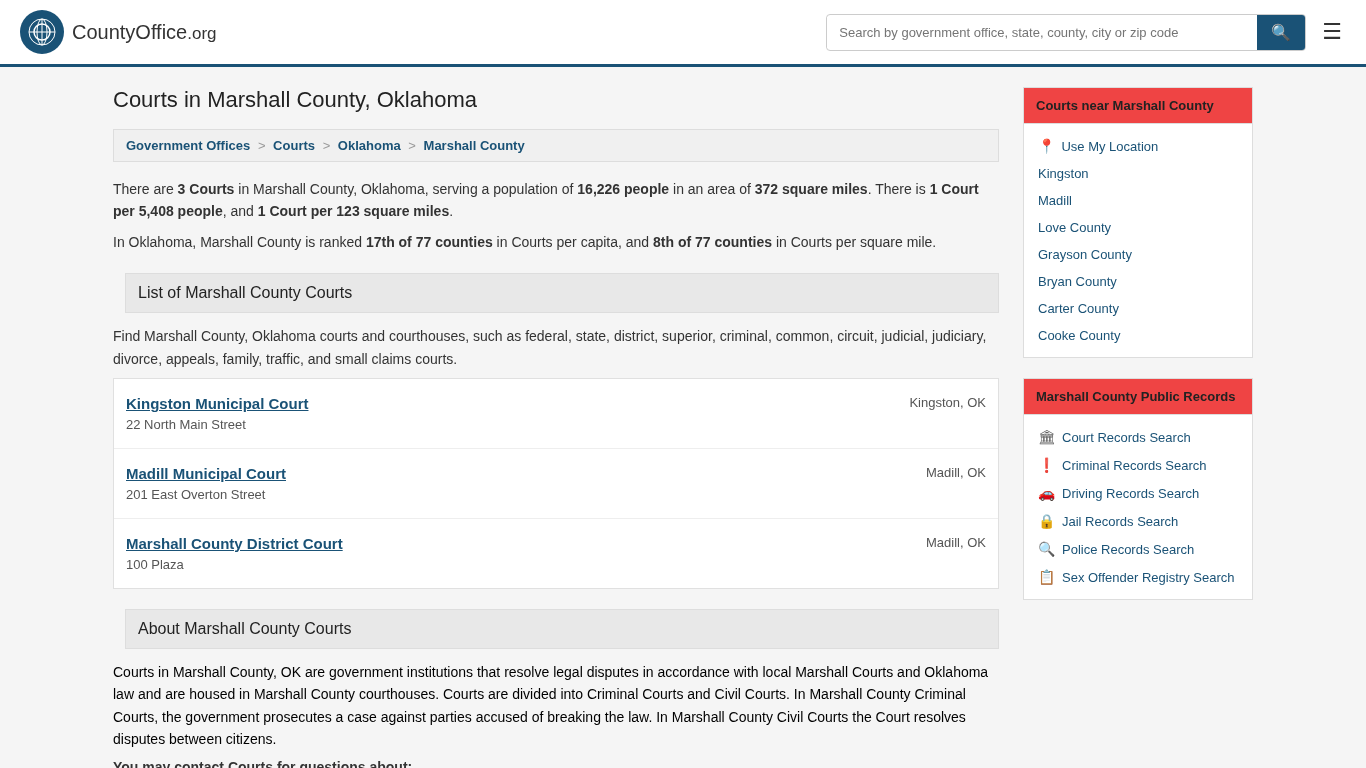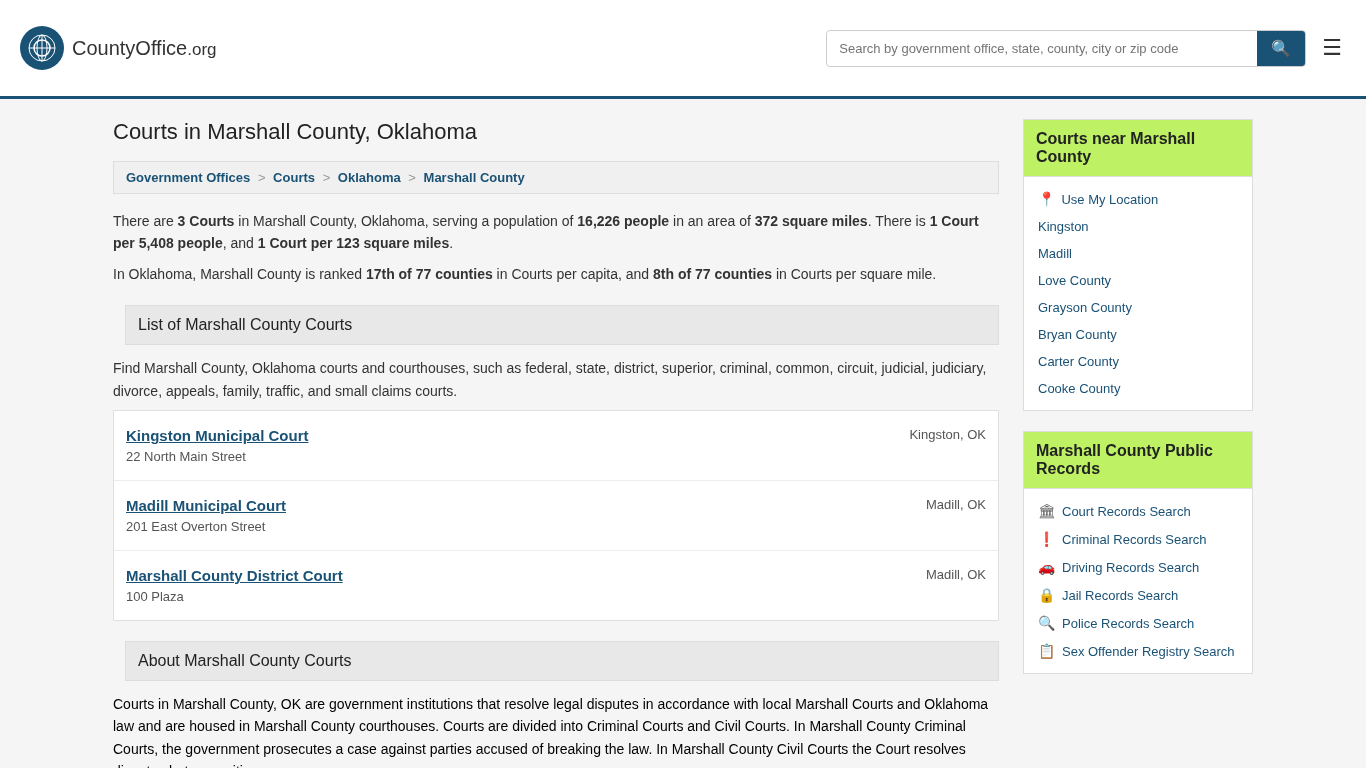--- a/index.html
+++ b/index.html
@@ -2,21 +2,21 @@
 <html><head>
   <meta charset="utf-8">
   <style>
     * { box-sizing: border-box; margin: 0; padding: 0; }
     body { font-family: Arial, sans-serif; font-size: 14px; color: #333; background: #f5f5f5; }
 
     
     .header {
       background: #fff;
       border-bottom: 3px solid #1a5276;
-      padding: 26px 20px;
+      padding: 10px 20px;
       display: flex;
       align-items: center;
       justify-content: space-between;
     }
     .logo-area {
       display: flex;
       align-items: center;
       gap: 8px;
     }
     .logo-circle {
@@ -173,23 +173,23 @@
       width: 230px;
       flex-shrink: 0;
     }
 
     .sidebar-section {
       background: #fff;
       border: 1px solid #ddd;
       margin-bottom: 20px;
     }
     .sidebar-section-header {
-      background: #bef264;
+      background: #ef4444;
       padding: 10px 12px;
-      font-size: 16px;
+      font-size: 13px;
       font-weight: bold;
       color: #222;
       border-bottom: 1px solid #ddd;
     }
     .sidebar-section-content {
       padding: 8px 0;
     }
     .sidebar-item {
       padding: 6px 14px;
       font-size: 13px;

